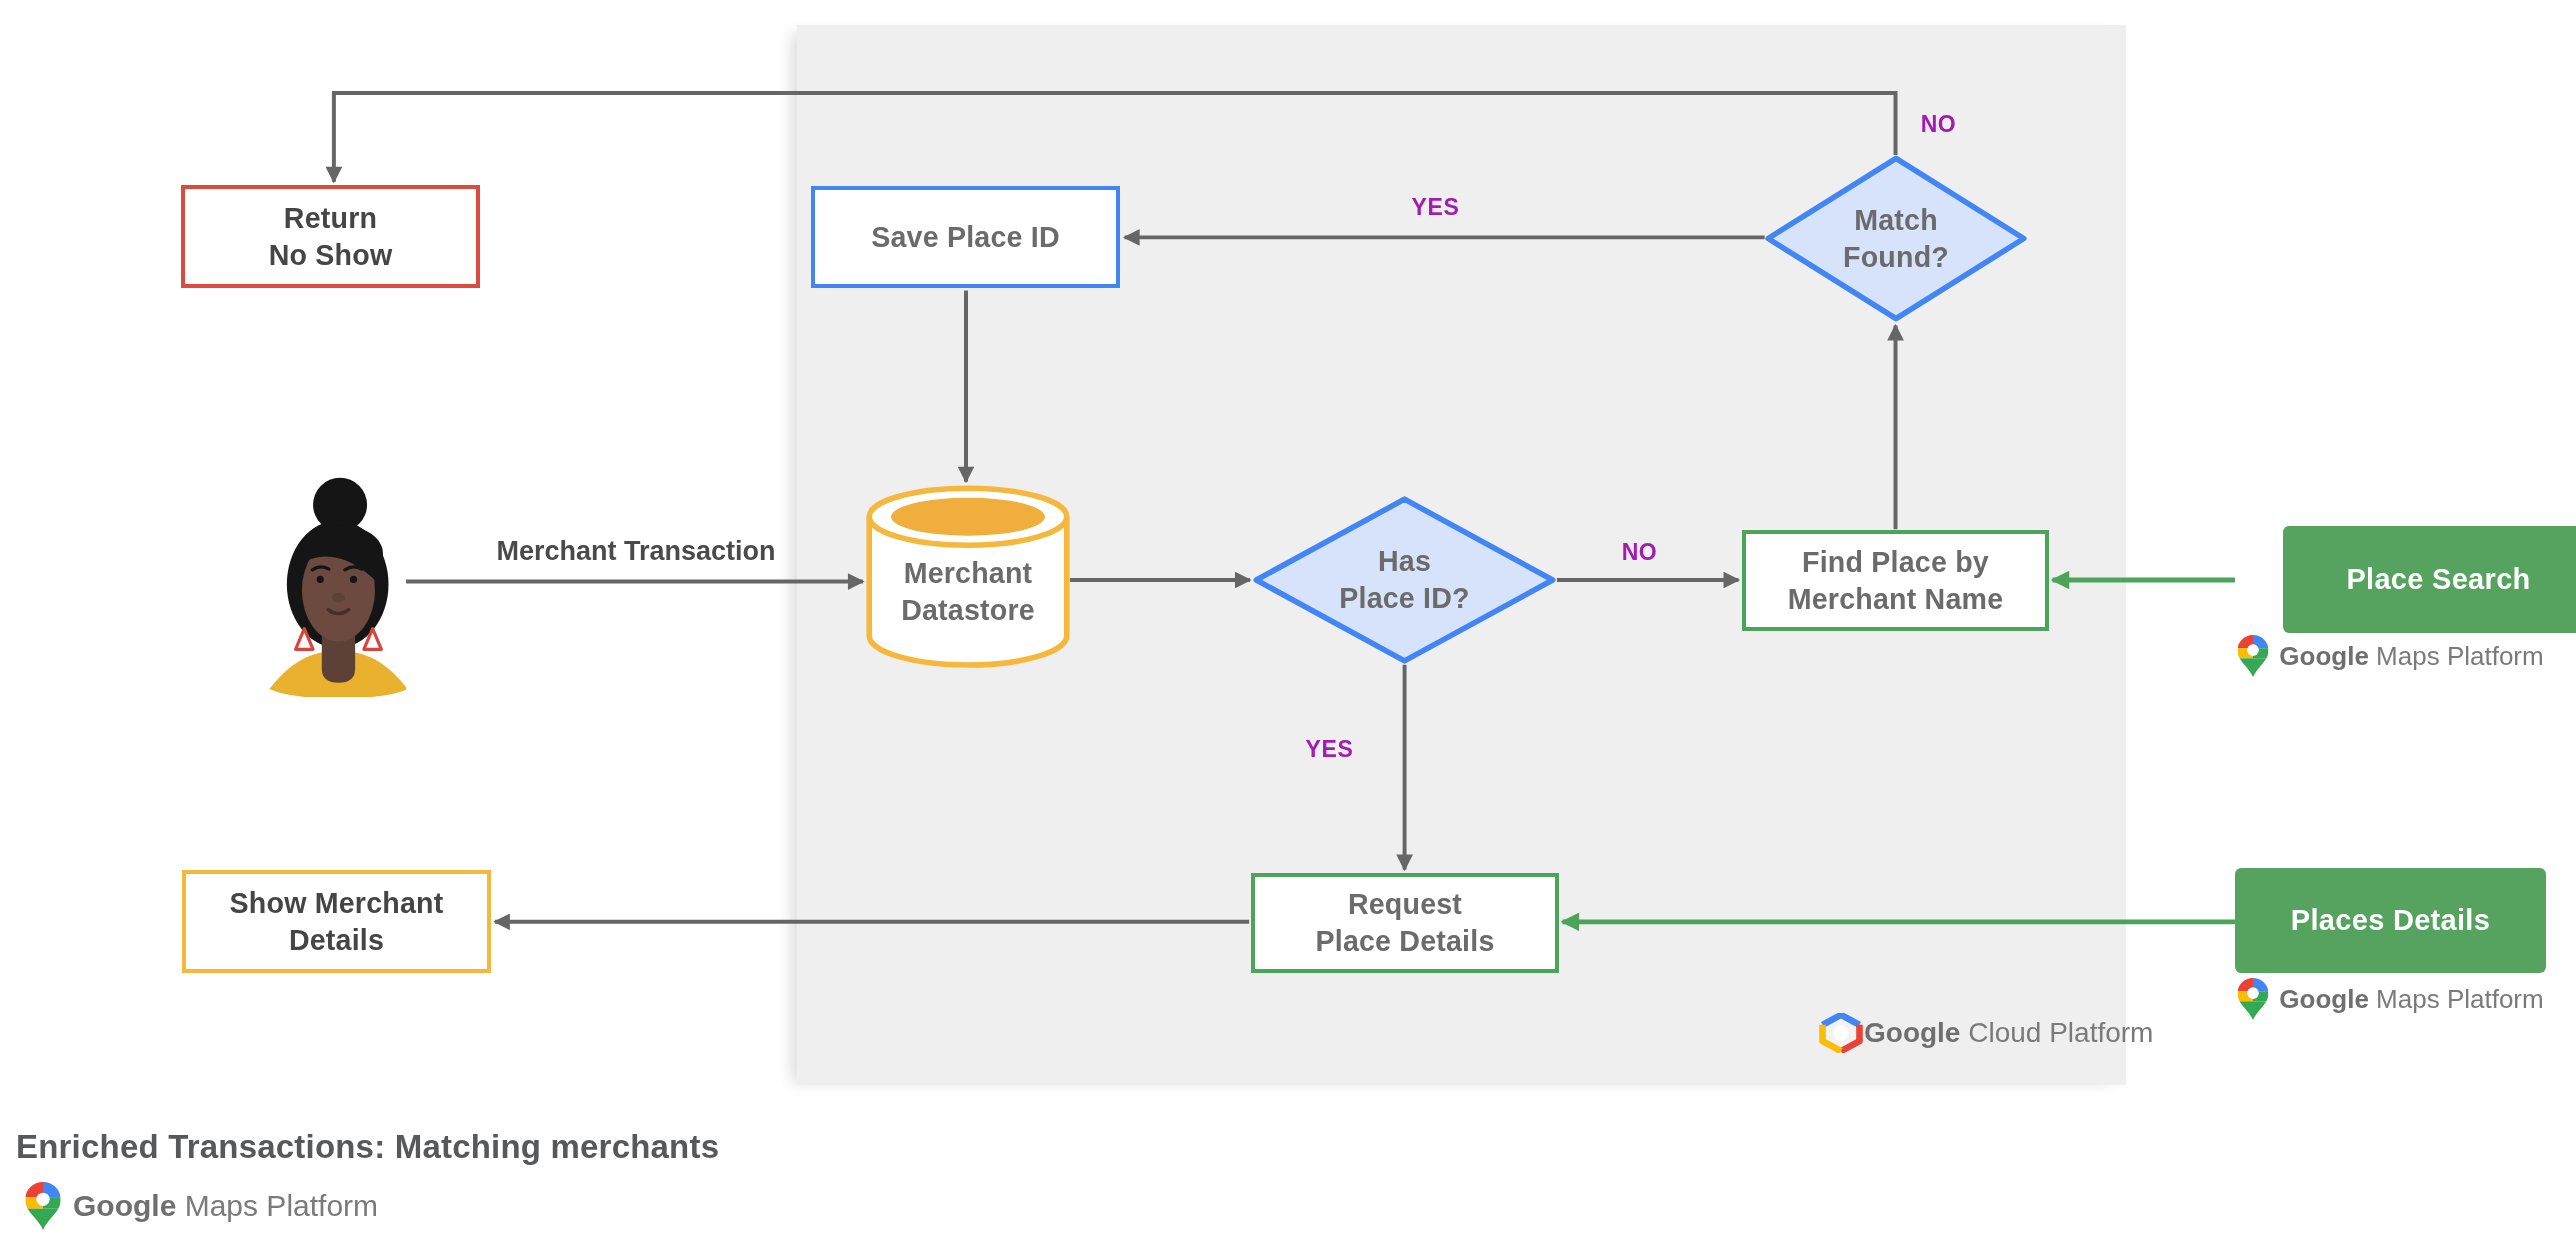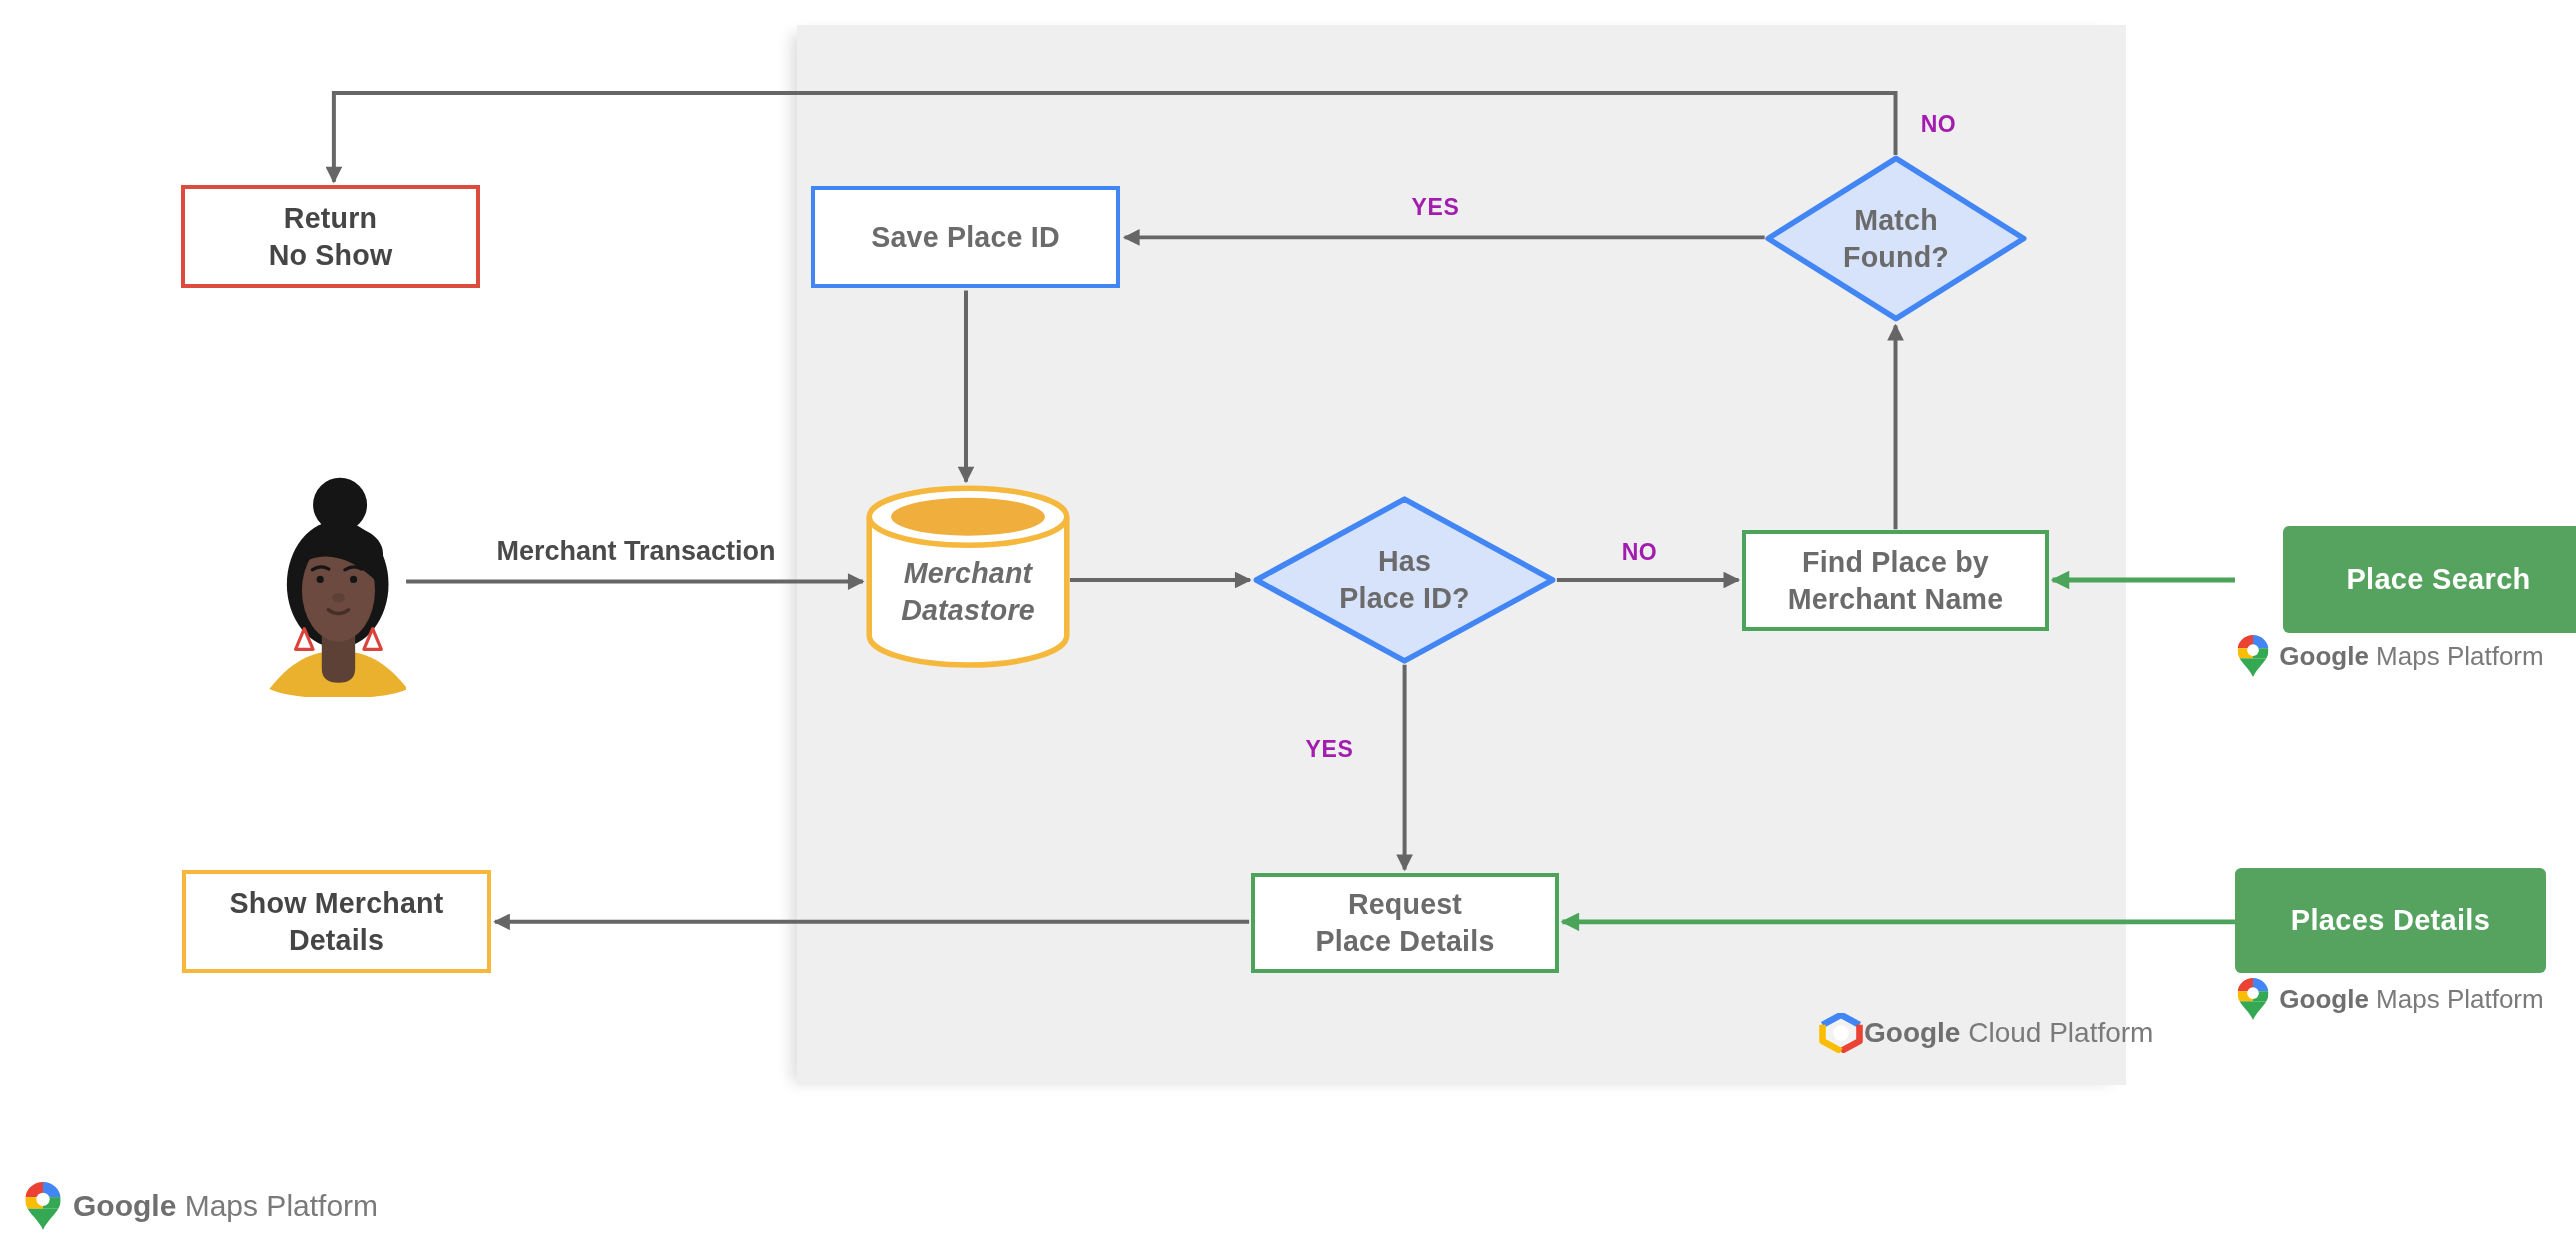--- a/index.html
+++ b/index.html
@@ -44,21 +44,21 @@
   .b-find    { left: 1742px; top: 530px;  width: 307px; height: 101px; }
   .b-request { left: 1251px; top: 873px; width: 308px; height: 100px; }
   .b-show    { left: 182px;  top: 870px; width: 309px; height: 103px; }
 
   
   .shape-wrap { display: flex; align-items: center; justify-content: center; text-align: center; }
   .shape-wrap > svg { position: absolute; left: 0; top: 0; }
   .shape-wrap > .node-text { position: relative; }
   .d-match { left: 1765px; top: 155px; width: 262px; height: 167px; }
   .d-has   { left: 1253px; top: 496px; width: 303px; height: 168px; }
-  .cyl     { left: 866px; top: 485px; width: 204px; height: 184px; padding-top: 30px; font-style: italic; }
+  .cyl     { left: 866px; top: 485px; width: 204px; height: 184px; padding-top: 30px; }
 
   
   .api-box {
     background: #56A25F; border-radius: 6.3px;
     display: flex; align-items: center; justify-content: center;
   }
   .api-text { color: #ffffff; font-weight: bold; font-size: 29px; letter-spacing: 0.3px; }
   .api-search  { left: 2235px; top: 526px;  width: 311px; height: 107px; margin-left: 48px; }
   .api-details { left: 2235px; top: 868px; width: 311px; height: 105px; }
 
@@ -255,20 +255,21 @@
     <svg width="46" height="40" viewBox="0 0 56 48">
       <polygon points="28,2 50.5,14 50.5,34 28,46 5.5,34 5.5,14" fill="#F2F2F2"></polygon>
       <path d="M5.5,14 L28,2 L50.5,14" fill="none" stroke="#4285F4" stroke-width="8" stroke-linejoin="round"></path>
       <path d="M50.5,14 L50.5,34 L28,46" fill="none" stroke="#EA4335" stroke-width="8" stroke-linejoin="round"></path>
       <path d="M28,46 L5.5,34 L5.5,14" fill="none" stroke="#FBBC04" stroke-width="8" stroke-linejoin="round"></path>
       <circle cx="28" cy="24" r="9.5" fill="#ffffff"></circle>
     </svg>
     <div class="logo-text"><span class="g-word">Google</span><span> Cloud Platform</span></div>
   </div>
 
+  <div class="abs title">Enriched Transactions: Matching merchants</div>
 
   <div class="abs logo-row gmp-large gmp-3">
     <svg width="36" height="48" viewBox="0 0 40 54">
       <defs>
           <clipPath id="pinclip3">
             <path d="M20,0 C9,0 0,8.6 0,19.6 C0,28 5,33.5 10,39.5 C14,44.3 18,49 20,54 C22,49 26,44.3 30,39.5 C35,33.5 40,28 40,19.6 C40,8.6 31,0 20,0 Z"></path>
           </clipPath>
         </defs>
       <g clip-path="url(#pinclip3)">
         <rect x="0" y="0" width="20" height="17" fill="#EA4335"></rect>

